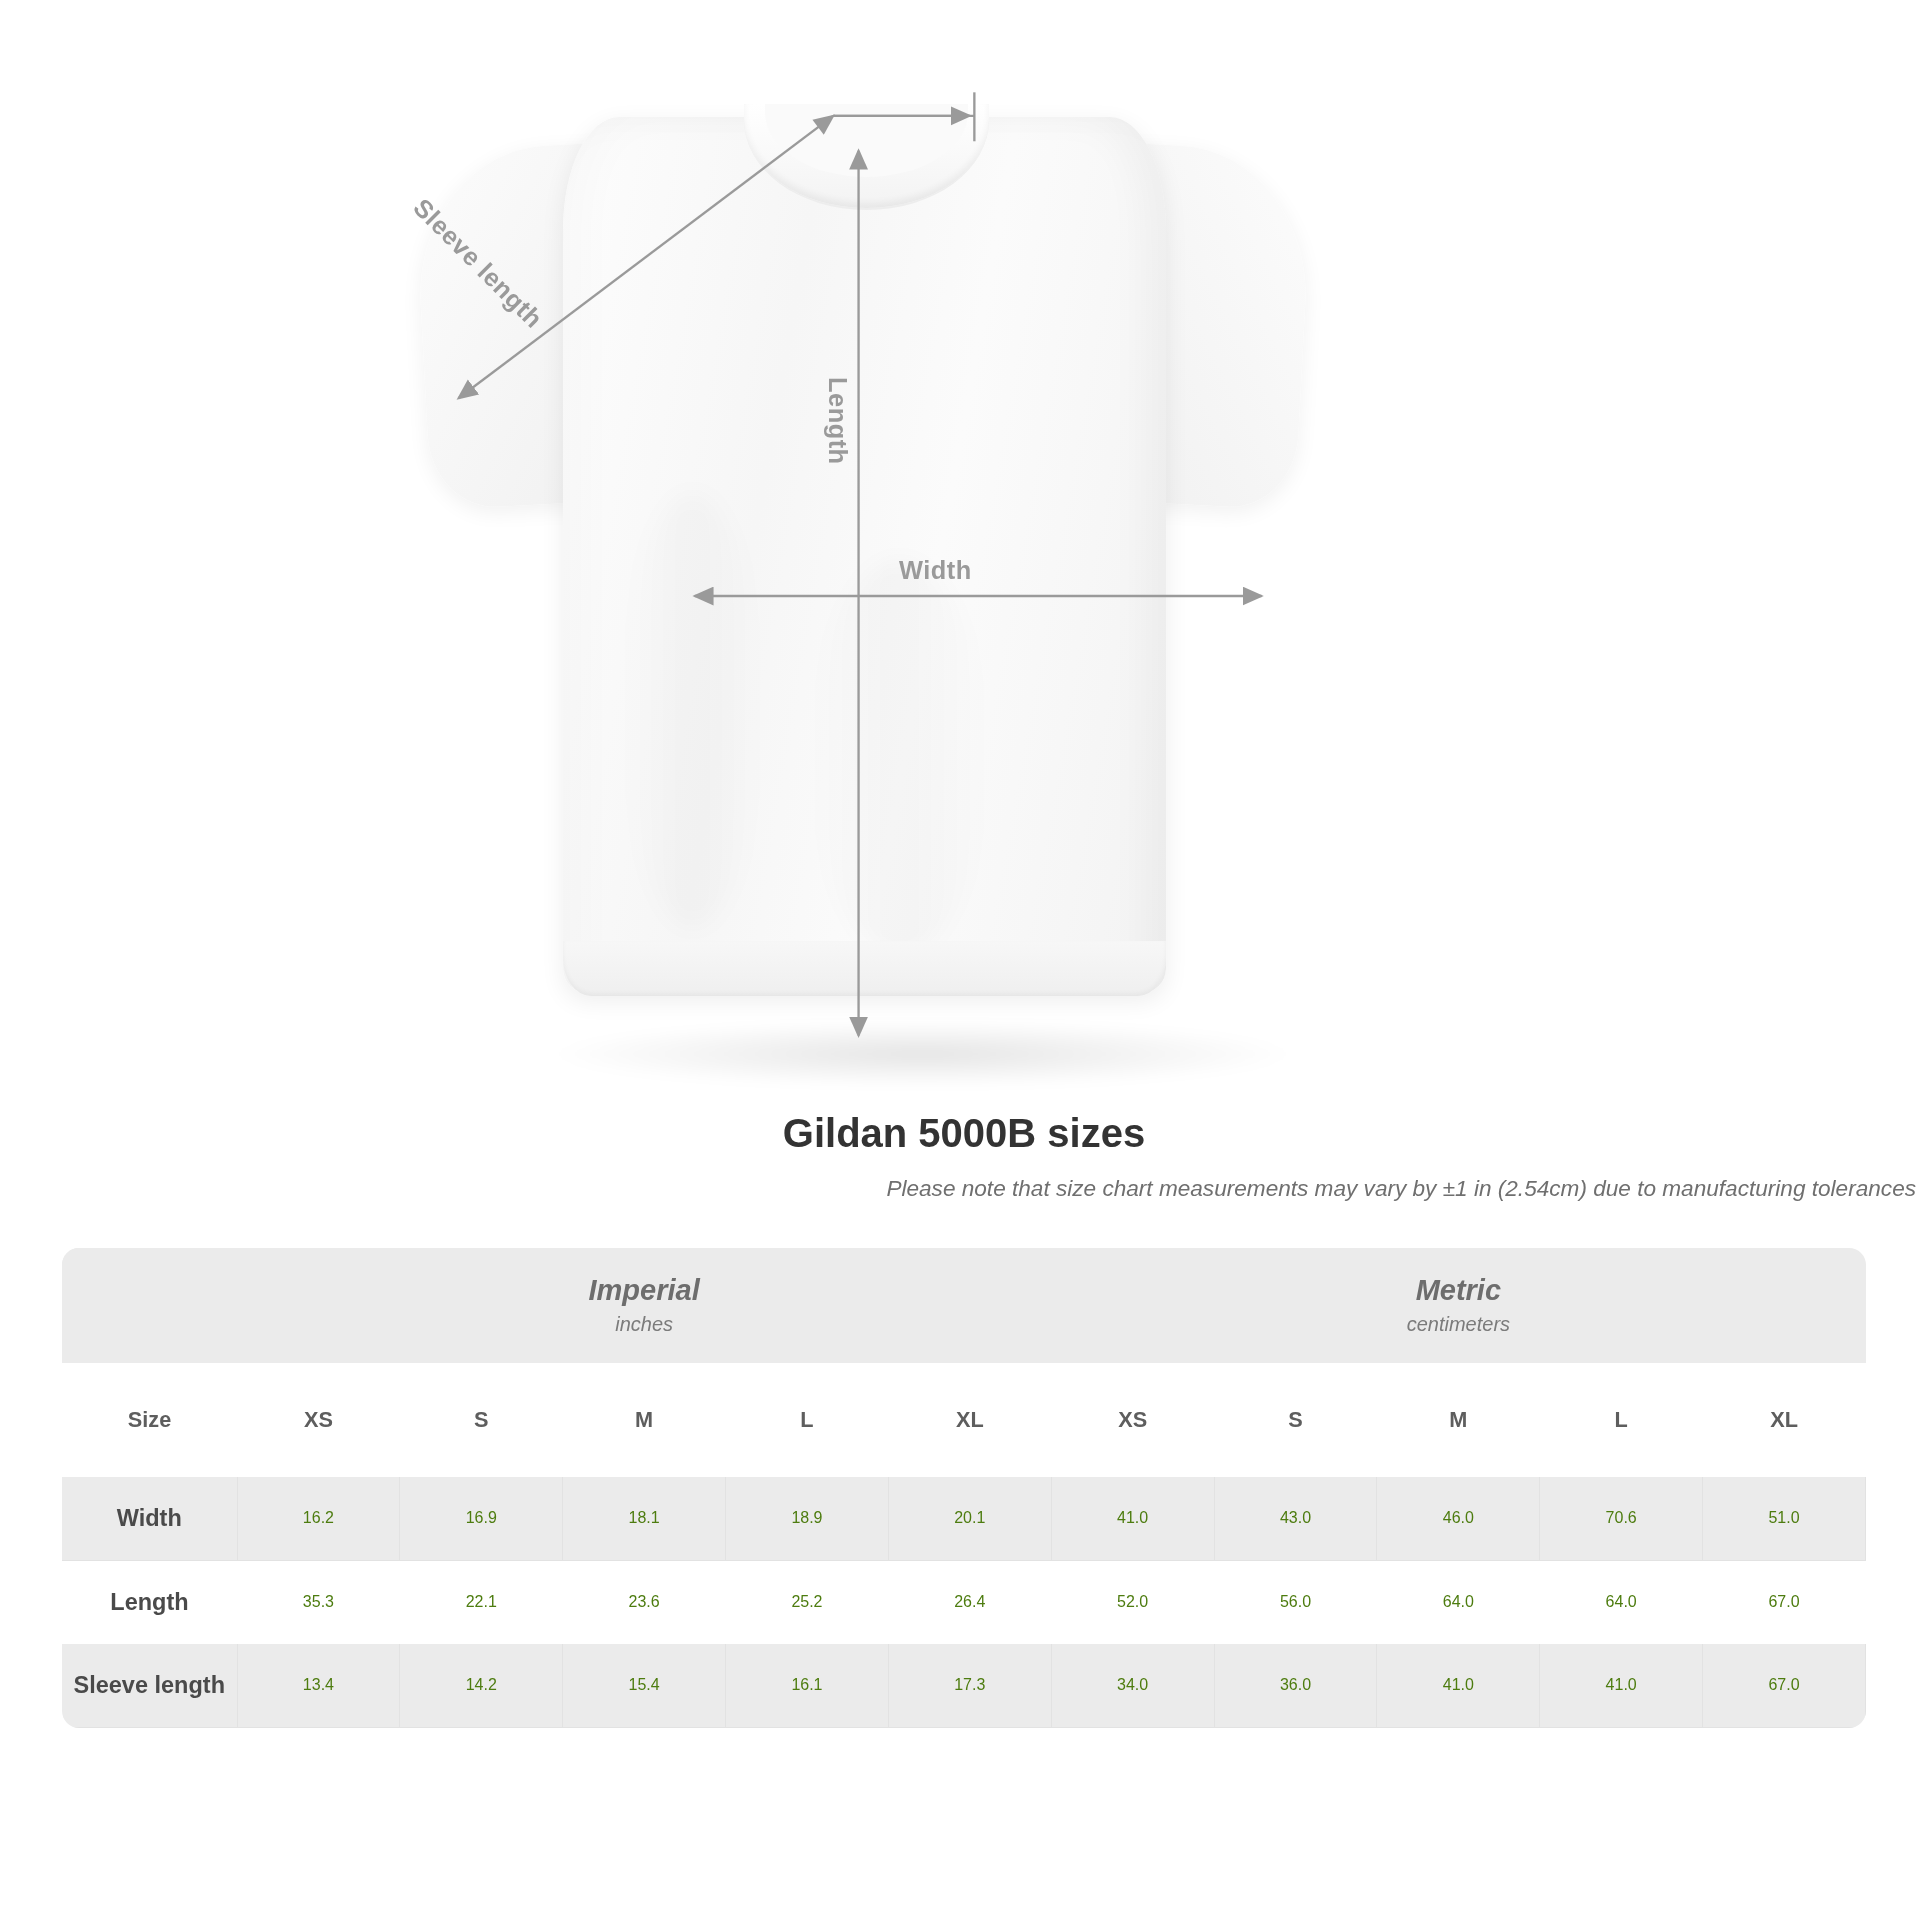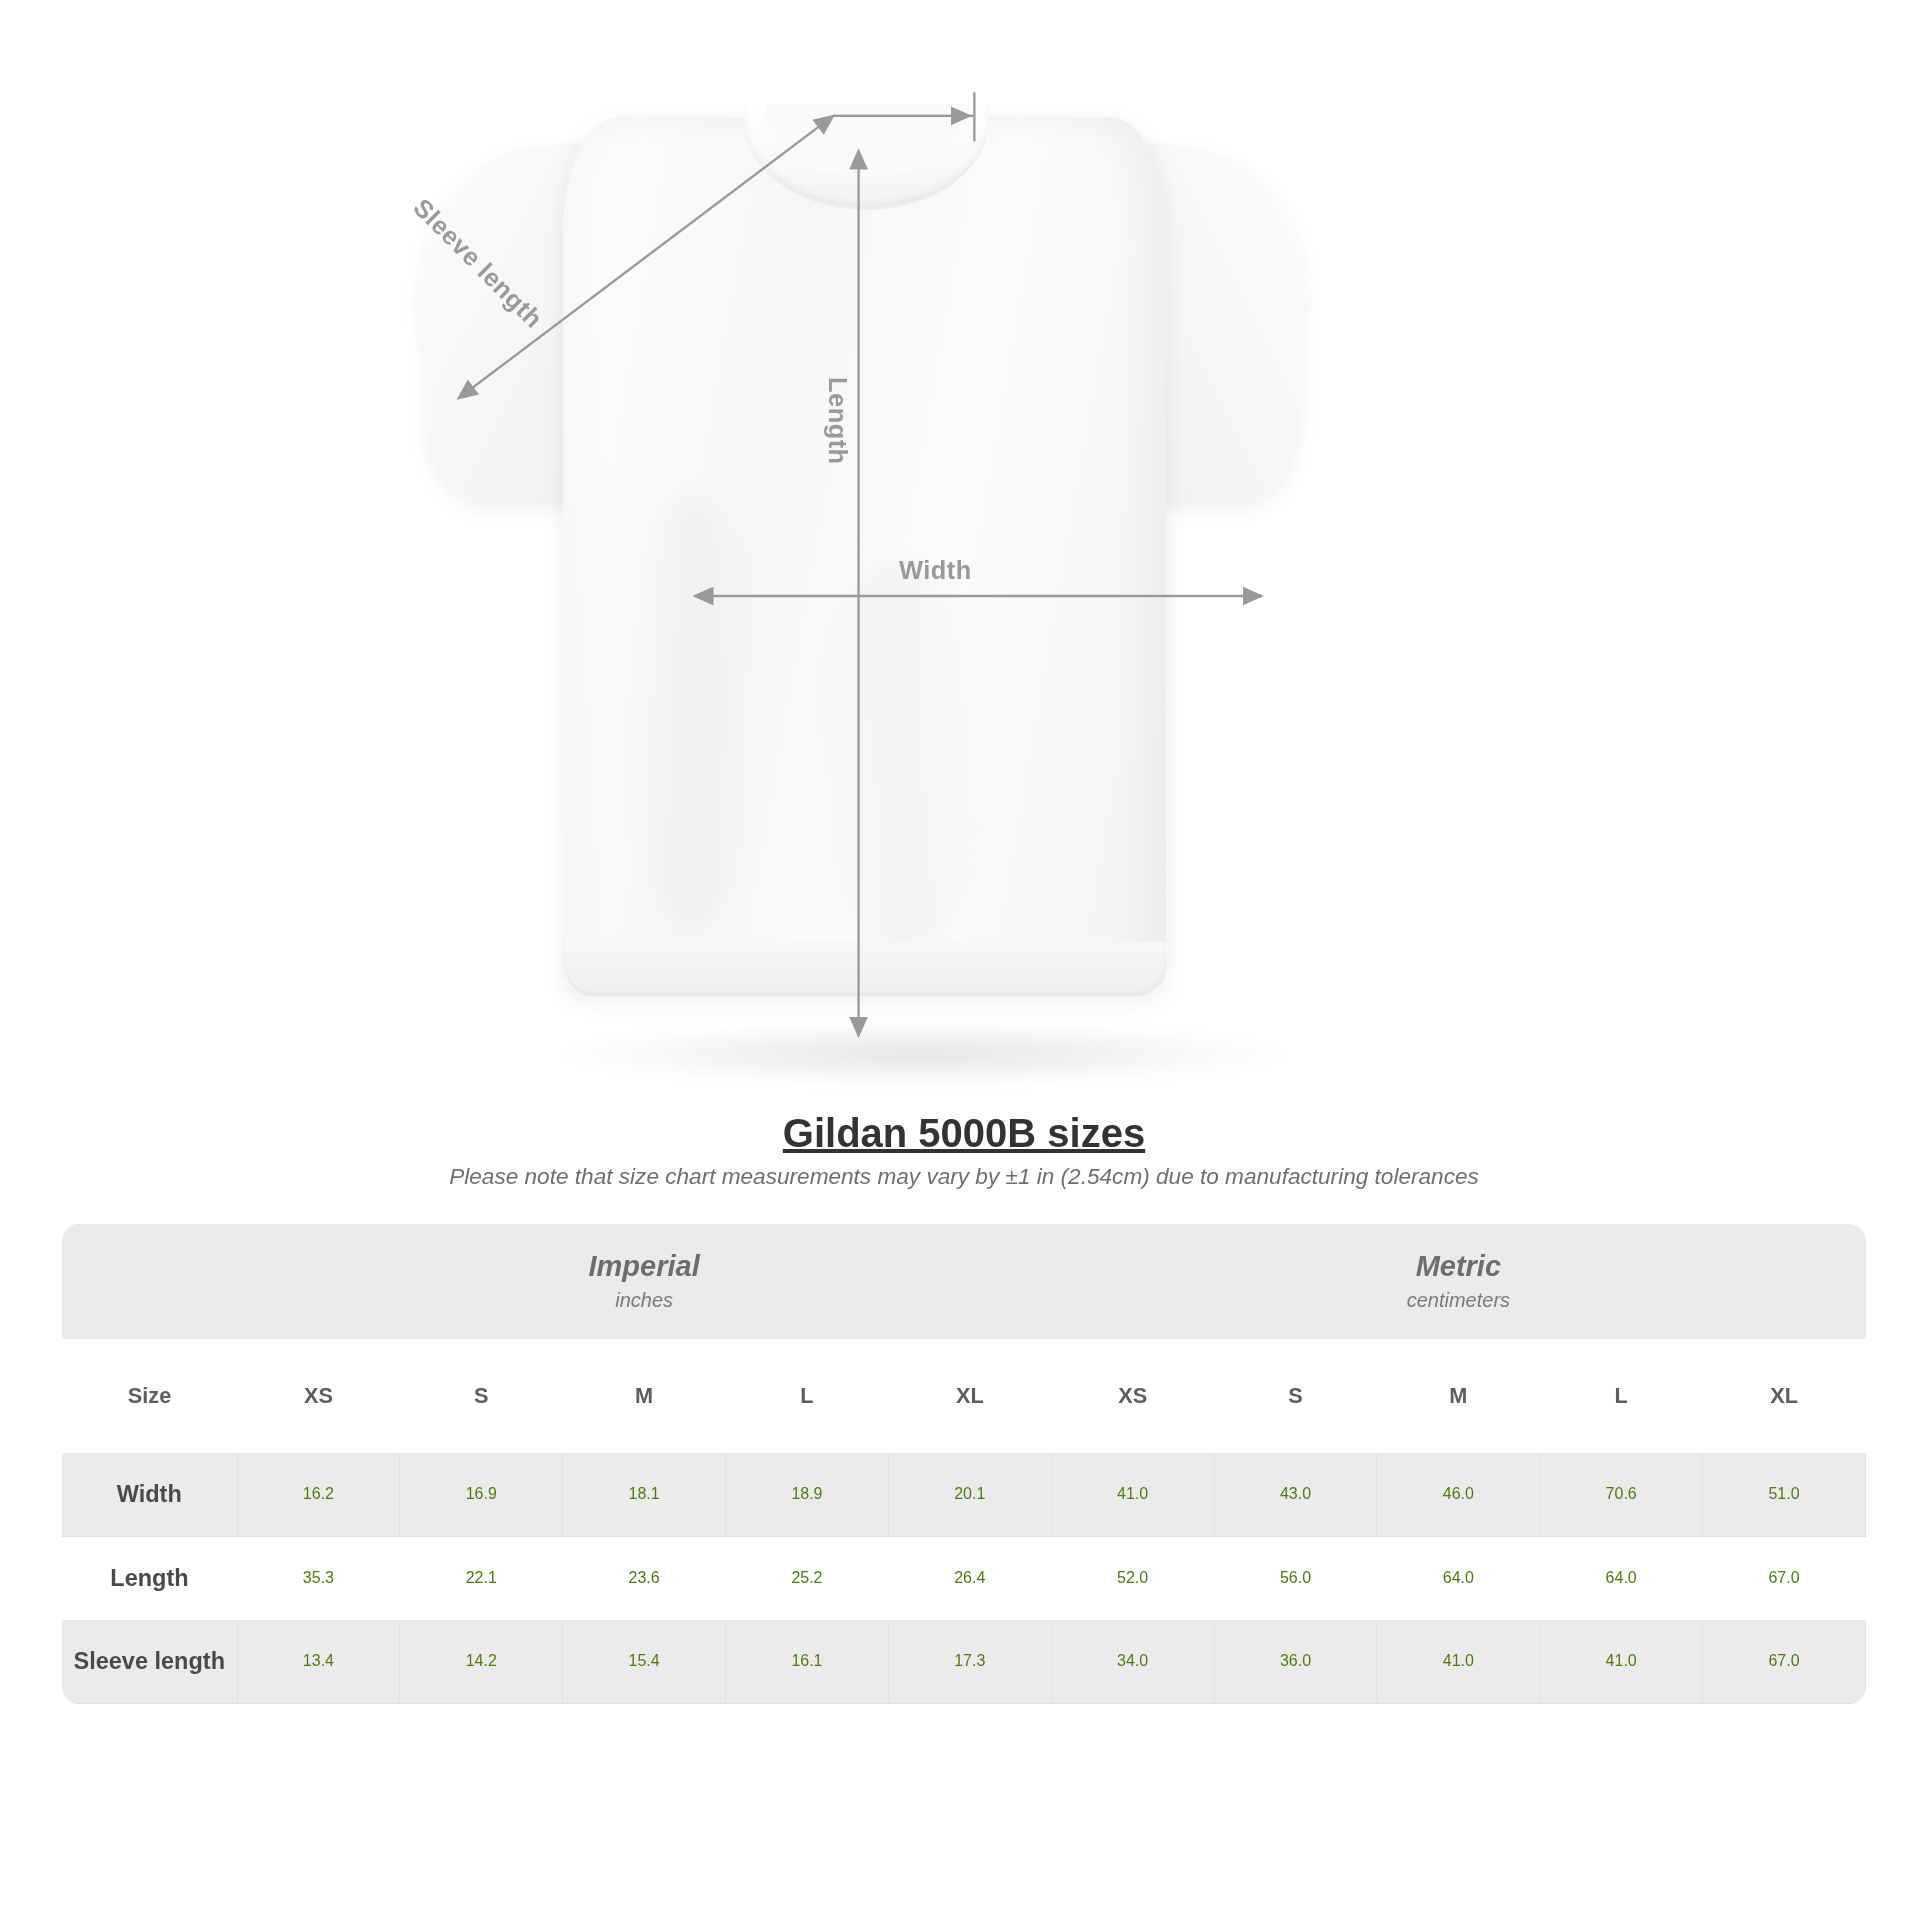--- a/index.html
+++ b/index.html
@@ -162,28 +162,27 @@
   }
 
   
   .title {
     text-align: center;
     font-size: 40px;
     font-weight: bold;
     color: #333333;
     margin: 0;
     padding: 0 0 7.5px 0;
-    text-decoration: underline;
   }
   .subtitle {
-    text-align: center;
+    text-align: right;
     font-size: 22.6px;
     font-style: italic;
     color: #6f6f6f;
-    margin: 0;
+    margin: 12px;
     padding: 0 0 34px 0;
   }
 
   
   .table-wrap {
     margin: 0 62px;
     border-radius: 17px;
     overflow: hidden;
     background: #ffffff;
   }

